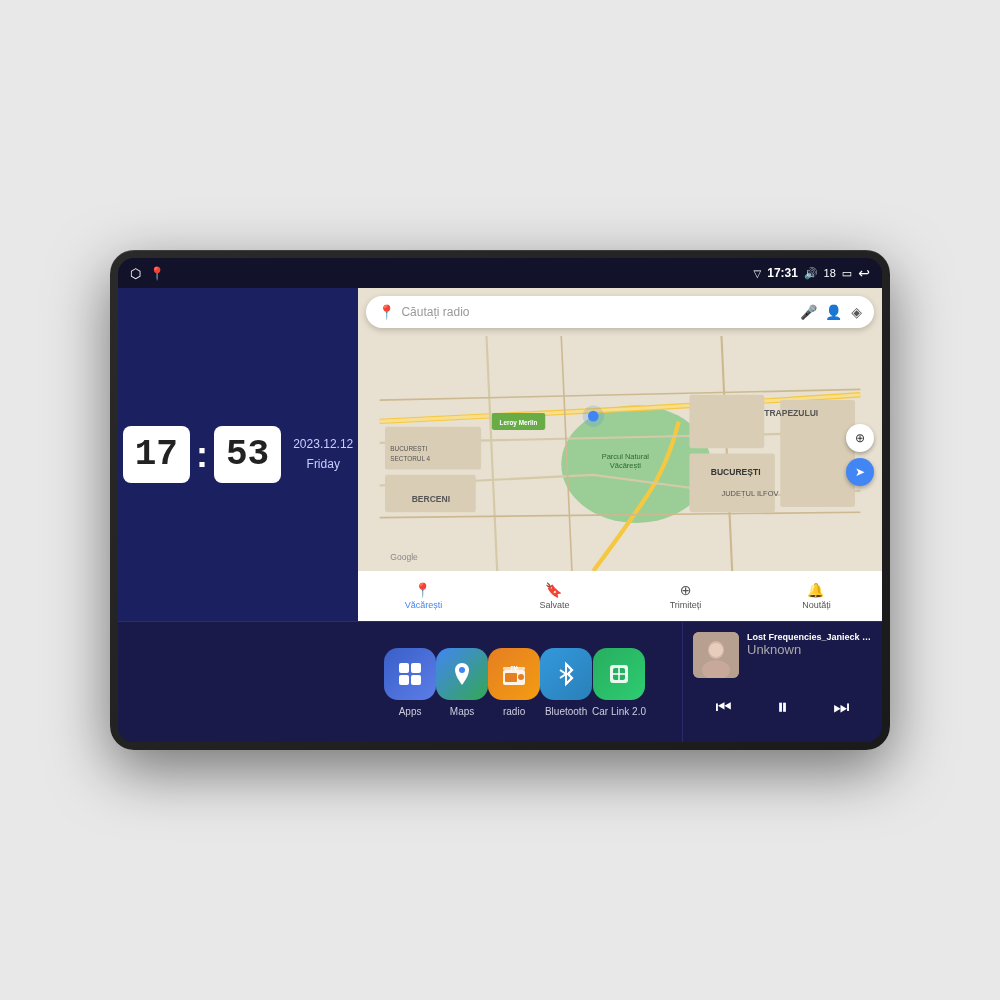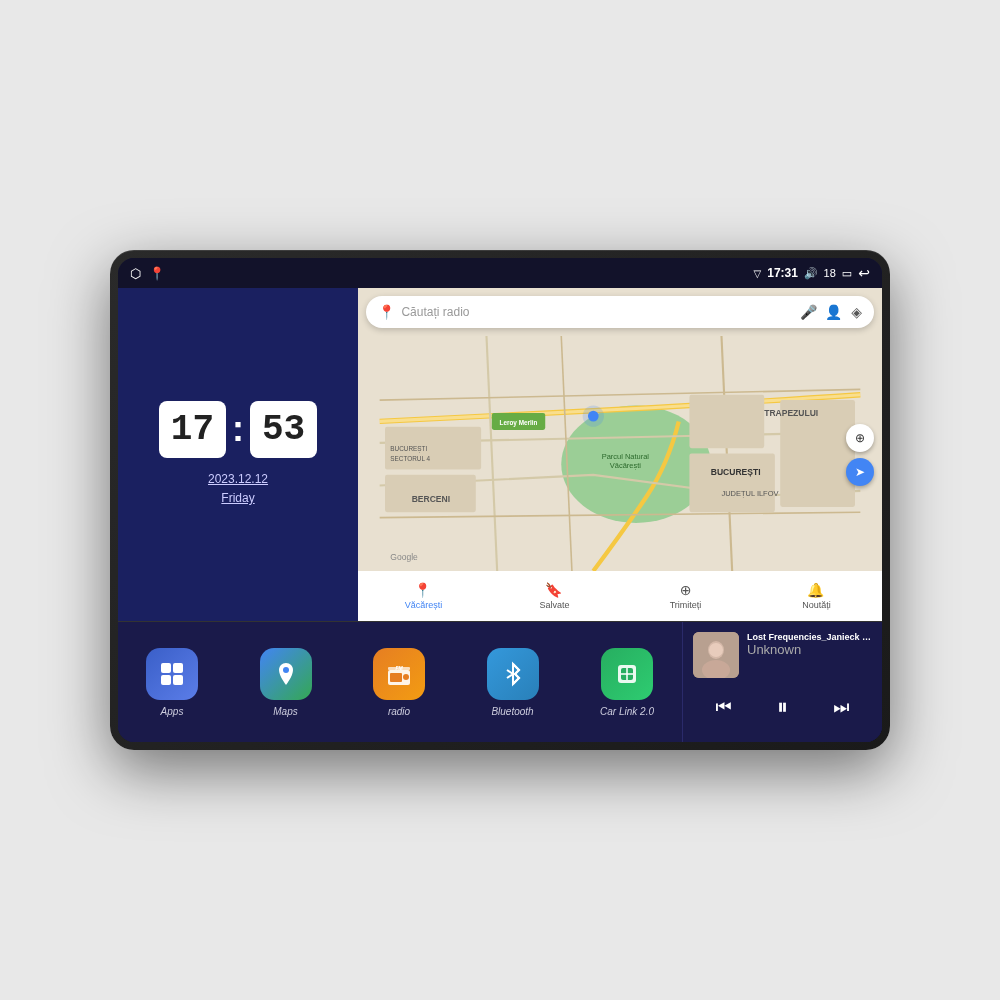--- a/index.html
+++ b/index.html
@@ -77,21 +77,21 @@
       display: flex;
       flex: 1;
       border-bottom: 1px solid #333;
     }
 
     
     .clock-panel {
       width: 240px;
       background: #1a2060;
       display: flex;
-      flex-direction: column;
+      flex-direction: row;
       align-items: center;
       justify-content: center;
       flex-shrink: 0;
       padding: 20px;
       gap: 12px;
     }
 
     .clock-display {
       display: flex;
       align-items: center;
@@ -114,21 +114,20 @@
       color: white;
       font-size: 36px;
       font-weight: bold;
     }
 
     .clock-date {
       text-align: center;
       color: #ccccff;
       font-size: 12px;
       line-height: 1.6;
-      text-decoration: underline;
     }
 
     
     .map-panel {
       flex: 1;
       position: relative;
       background: #e8e0d0;
       overflow: hidden;
     }
 
@@ -238,23 +237,22 @@
       height: 120px;
       background: #1a1a4a;
       display: flex;
       flex-shrink: 0;
     }
 
     .apps-bar {
       flex: 1;
       display: flex;
       align-items: center;
-      justify-content: space-between;
-      padding: 10px 28px;
-      font-style: italic;
+      justify-content: flex-end;
+      padding: 10px 36px;
     }
 
     .app-icon-wrap {
       display: flex;
       flex-direction: column;
       align-items: center;
       gap: 6px;
       cursor: pointer;
     }
 

